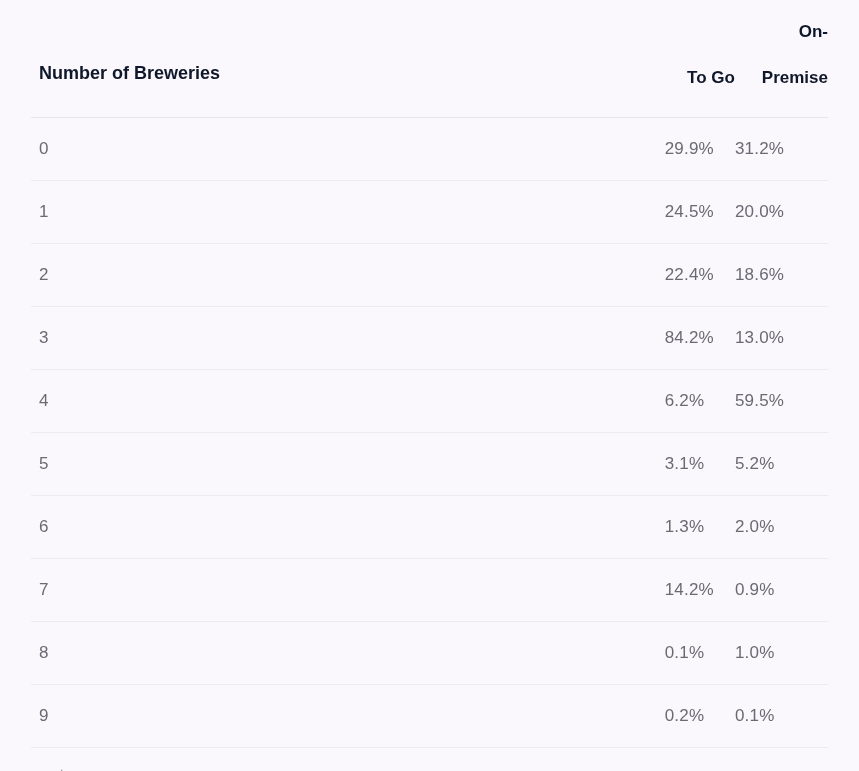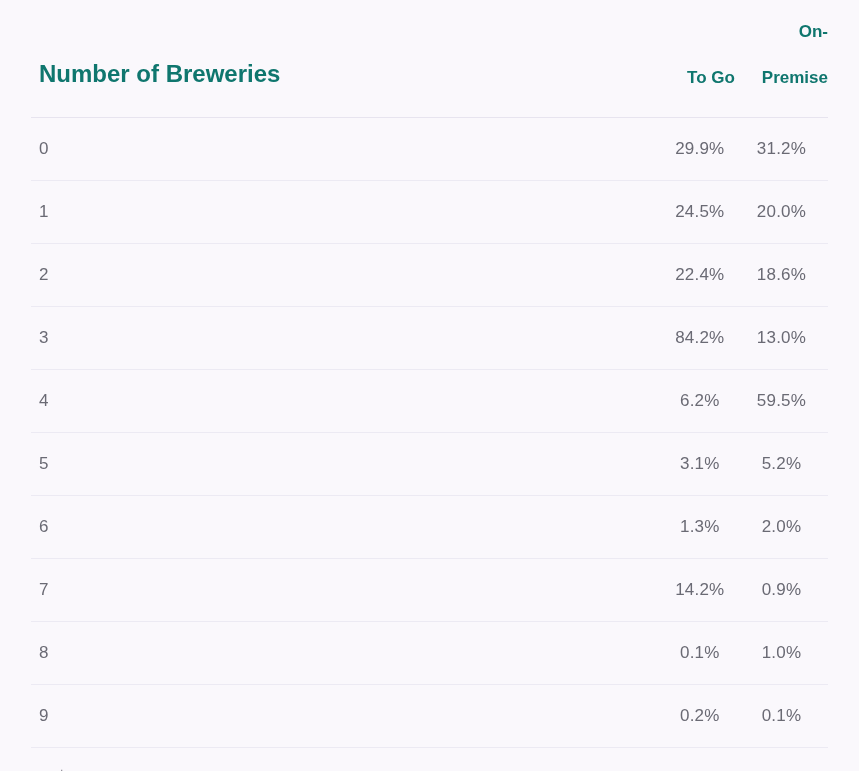--- a/index.html
+++ b/index.html
@@ -28,27 +28,27 @@
     border-collapse: collapse;
     table-layout: fixed;
   }
 
   
   thead th {
     padding: 0;
     vertical-align: bottom;
     text-align: left;
     font-weight: bold;
-    color: #0f766e;
+    color: #0f172a;
     border-bottom: 1px solid #e7e4ef;
   }
 
   th.col-label {
     width: 597px;
-    font-size: 24px;
+    font-size: 18px;
     line-height: 23px;
     padding: 0 8px 32px 8px;
   }
 
   th.col-num {
     width: 72px;
     font-size: 17px;
     line-height: 46px;
     text-align: right;
     padding: 9px 0 16px 0;
@@ -69,21 +69,21 @@
     vertical-align: middle;
   }
 
   td.cell-label {
     text-align: left;
     padding: 0 8px;
     letter-spacing: 0.2px;
   }
 
   td.cell-num {
-    text-align: center;
+    text-align: left;
     white-space: nowrap;
     letter-spacing: 0.2px;
   }
 
   tbody tr:last-child td {
     border-bottom: none;
   }
 
   .sup-plus {
     font-size: 12px;

